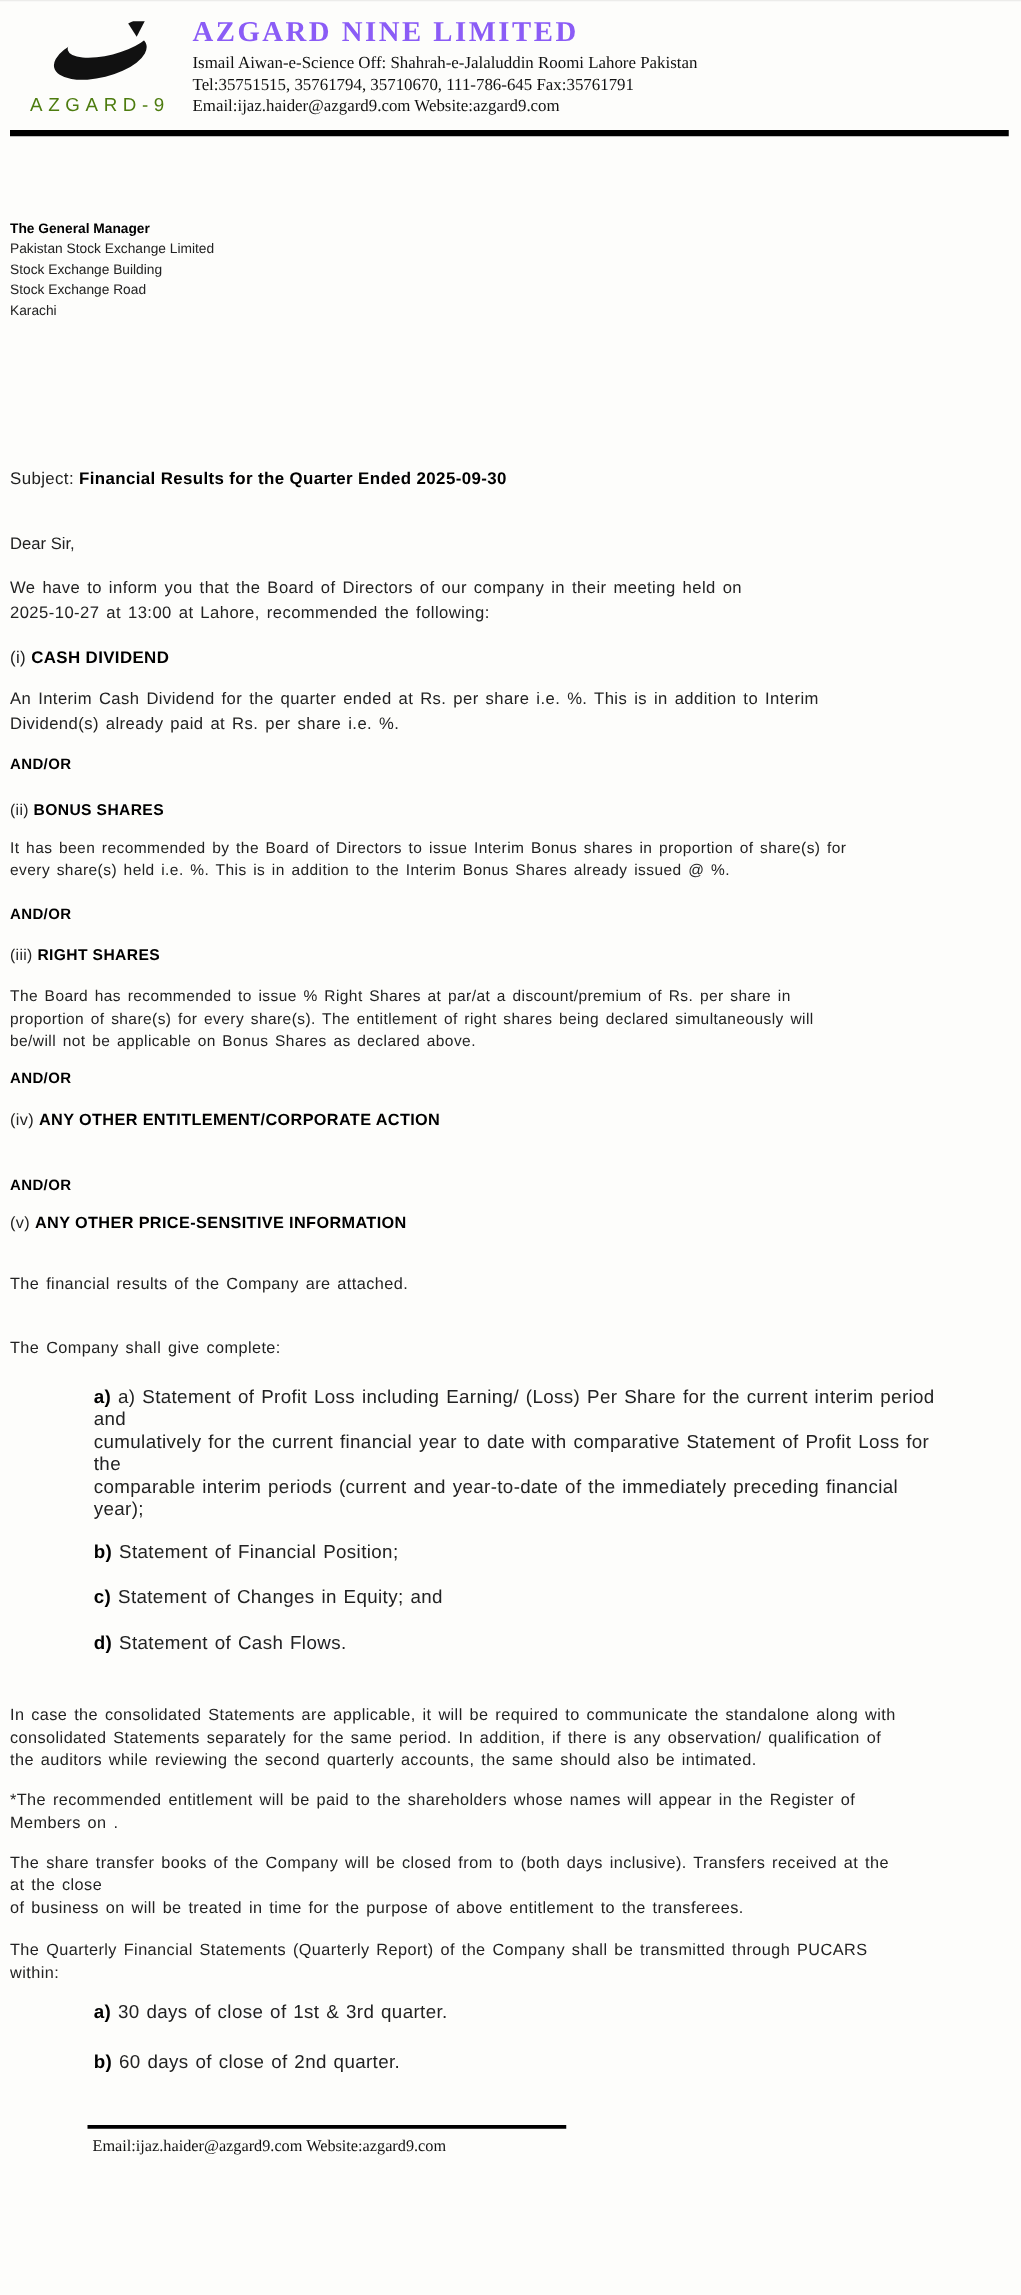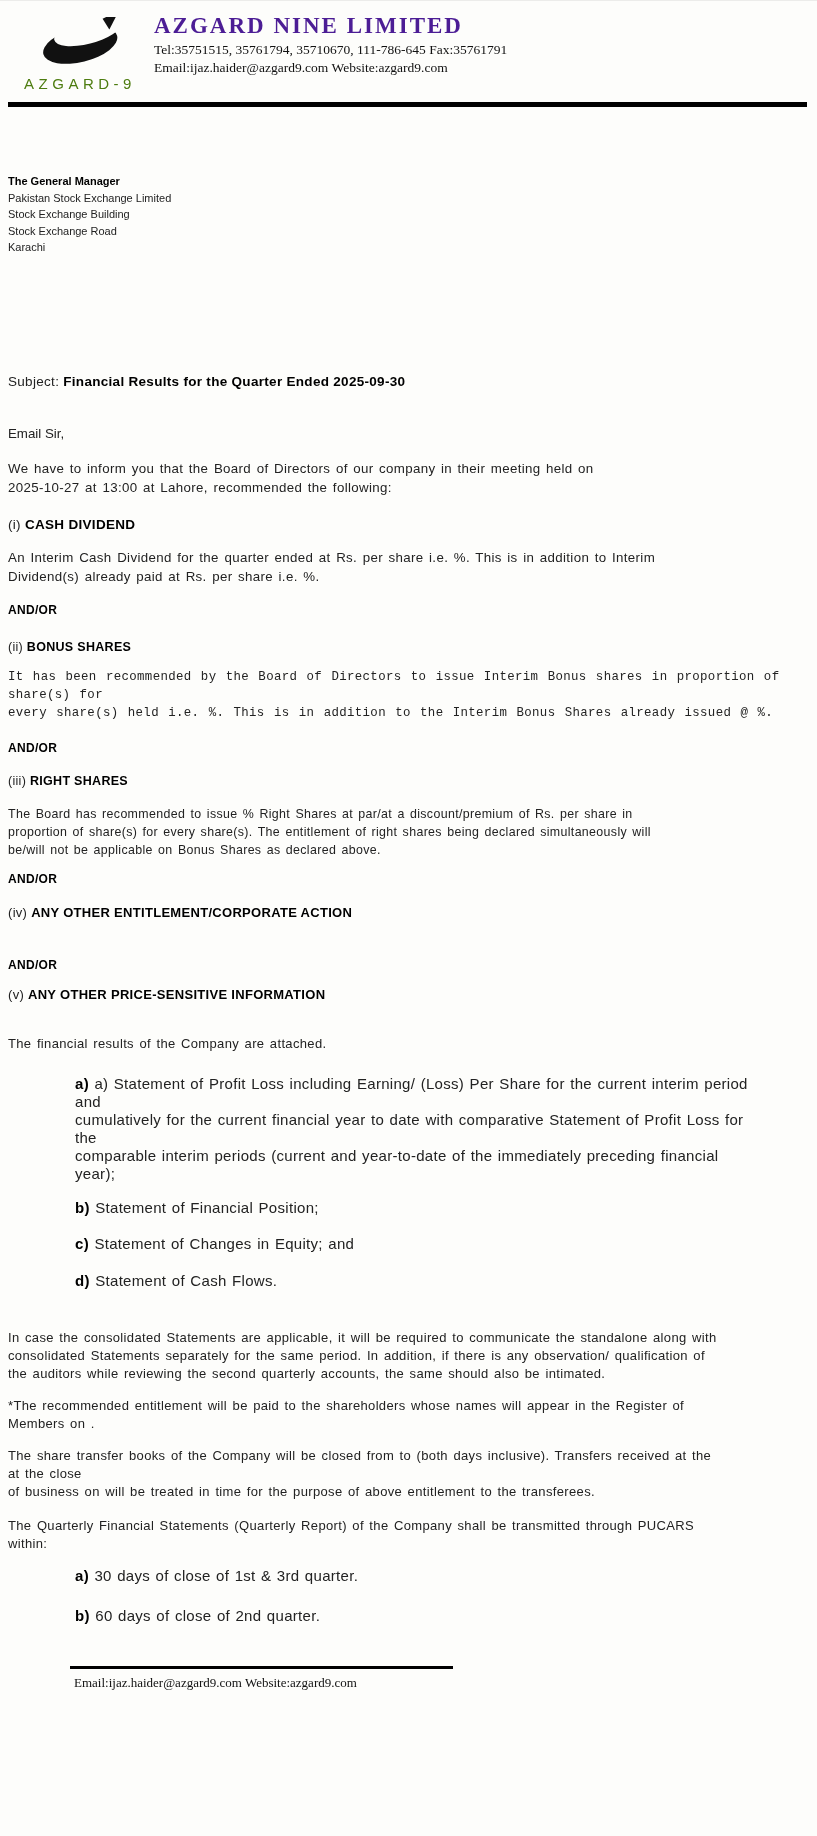--- a/index.html
+++ b/index.html
@@ -9,21 +9,21 @@
     font-family:"Liberation Sans", sans-serif;
     border-top:1px solid #ececea;
   }
   .page { padding:0 10px 0 8px; }
 
   
   .letterhead { display:flex; align-items:flex-start; padding:12px 0 0 8px; }
   .logo-box { width:128px; text-align:center; padding-top:4px; }
   .logo-text { margin-top:2px; font-size:15px; letter-spacing:4.5px; font-weight:500; color:#4d7c0f; }
   .company-info { margin-left:10px; font-family:"Liberation Serif", serif; }
-  .company-name { margin:0 0 2px 0; font-size:23px; letter-spacing:2px; font-weight:bold; font-family:"Liberation Serif", serif; color:#4c1d95; }
+  .company-name { margin:0 0 2px 0; font-size:23px; letter-spacing:2px; font-weight:bold; font-family:"Liberation Serif", serif; color:#8b5cf6; }
   .addr { font-size:13.5px; line-height:17.5px; color:#111; }
 
   .rule { border:none; border-top:5px solid #000; margin:10px 0 0 0; }
 
   
   .meta { margin:9px 0 0 0; font-size:13.5px; line-height:16px; color:#222; }
   .recipient { margin-top:66px; font-size:11px; line-height:16.5px; color:#222; }
   .recipient .bold { font-weight:bold; color:#000; }
 
   .subject { margin-top:118px; font-size:13.5px; letter-spacing:0.3px; color:#222; }
@@ -35,21 +35,21 @@
   .pre { white-space:pre-line; }
   .para { font-size:13.3px; line-height:19.5px; letter-spacing:0.35px; word-spacing:1.5px; color:#222; }
   .para.sm { font-size:12.4px; line-height:18px; }
   .para.md { font-size:13px; line-height:18px; }
 
   .m-intro      { margin-top:18px; }
   .m-sec1h      { margin-top:19px; }
   .m-sec1b      { margin-top:16px; }
   .m-andor1     { margin-top:16px; }
   .m-sec2h      { margin-top:23px; }
-  .m-sec2b      { margin-top:14px;font-family:Liberation Mono, monospace; }
+  .m-sec2b      { margin-top:14px; }
   .m-andor2     { margin-top:19px; }
   .m-sec3h      { margin-top:19px; }
   .m-sec3b      { margin-top:17px; }
   .m-andor3     { margin-top:13px; }
   .m-sec4h      { margin-top:19px; }
   .m-andor4     { margin-top:38px; }
   .m-sec5h      { margin-top:15px; }
   .m-attached   { margin-top:33px; }
   .m-complete   { margin-top:33px; }
   .m-item-a     { margin-top:22px; }
@@ -90,41 +90,42 @@
         <g transform="rotate(-14 50 27)">
           <ellipse cx="50" cy="28" rx="38" ry="17" fill="#111"></ellipse>
           <ellipse cx="60" cy="17" rx="34" ry="12" fill="#fdfdfb"></ellipse>
           <path d="M78,8 L96,4 L82,20 Z" fill="#111"></path>
         </g>
       </svg>
       <div class="logo-text">AZGARD-9</div>
     </div>
     <div class="company-info">
       <h1 class="company-name">AZGARD NINE LIMITED</h1>
+      <div class="addr">Ismail Aiwan-e-Science Off: Shahrah-e-Jalaluddin Roomi Lahore Pakistan</div>
       <div class="addr">Tel:35751515, 35761794, 35710670, 111-786-645 Fax:35761791</div>
       <div class="addr">Email:ijaz.haider@azgard9.com Website:azgard9.com</div>
     </div>
   </header>
 
   <hr class="rule">
 
 
   <div class="recipient">
     <div class="bold">The General Manager</div>
     <div>Pakistan Stock Exchange Limited</div>
     <div>Stock Exchange Building</div>
     <div>Stock Exchange Road</div>
     <div>Karachi</div>
   </div>
 
   <div class="subject">
     <span>Subject: </span><b>Financial Results for the Quarter Ended 2025-09-30</b>
   </div>
 
-  <div class="salutation">Email Sir,</div>
+  <div class="salutation">Dear Sir,</div>
 
   <p class="para pre m-intro">We have to inform you that the Board of Directors of our company in their meeting held on
 2025-10-27 at 13:00 at Lahore, recommended the following:</p>
 
   <div class="sec-head lg m-sec1h">
     <span>(i) </span><b>CASH DIVIDEND</b>
   </div>
   <p class="para pre m-sec1b">An Interim Cash Dividend for the quarter ended at Rs. per share i.e. %. This is in addition to Interim
 Dividend(s) already paid at Rs. per share i.e. %.</p>
 
@@ -152,20 +153,21 @@
   </div>
 
   <div class="andor m-andor4">AND/OR</div>
 
   <div class="sec-head md m-sec5h">
     <span>(v) </span><b>ANY OTHER PRICE-SENSITIVE INFORMATION</b>
   </div>
 
   <p class="para md m-attached">The financial results of the Company are attached.</p>
 
+  <p class="para md m-complete">The Company shall give complete:</p>
 
   <div class="list-item m-item-a">
     <b>a)</b> <span class="pre">a) Statement of Profit Loss including Earning/ (Loss) Per Share for the current interim period and
 cumulatively for the current financial year to date with comparative Statement of Profit Loss for the
 comparable interim periods (current and year-to-date of the immediately preceding financial year);</span>
   </div>
   <div class="list-item m-item-b">
     <b>b)</b> <span>Statement of Financial Position;</span>
   </div>
   <div class="list-item m-item-c">

